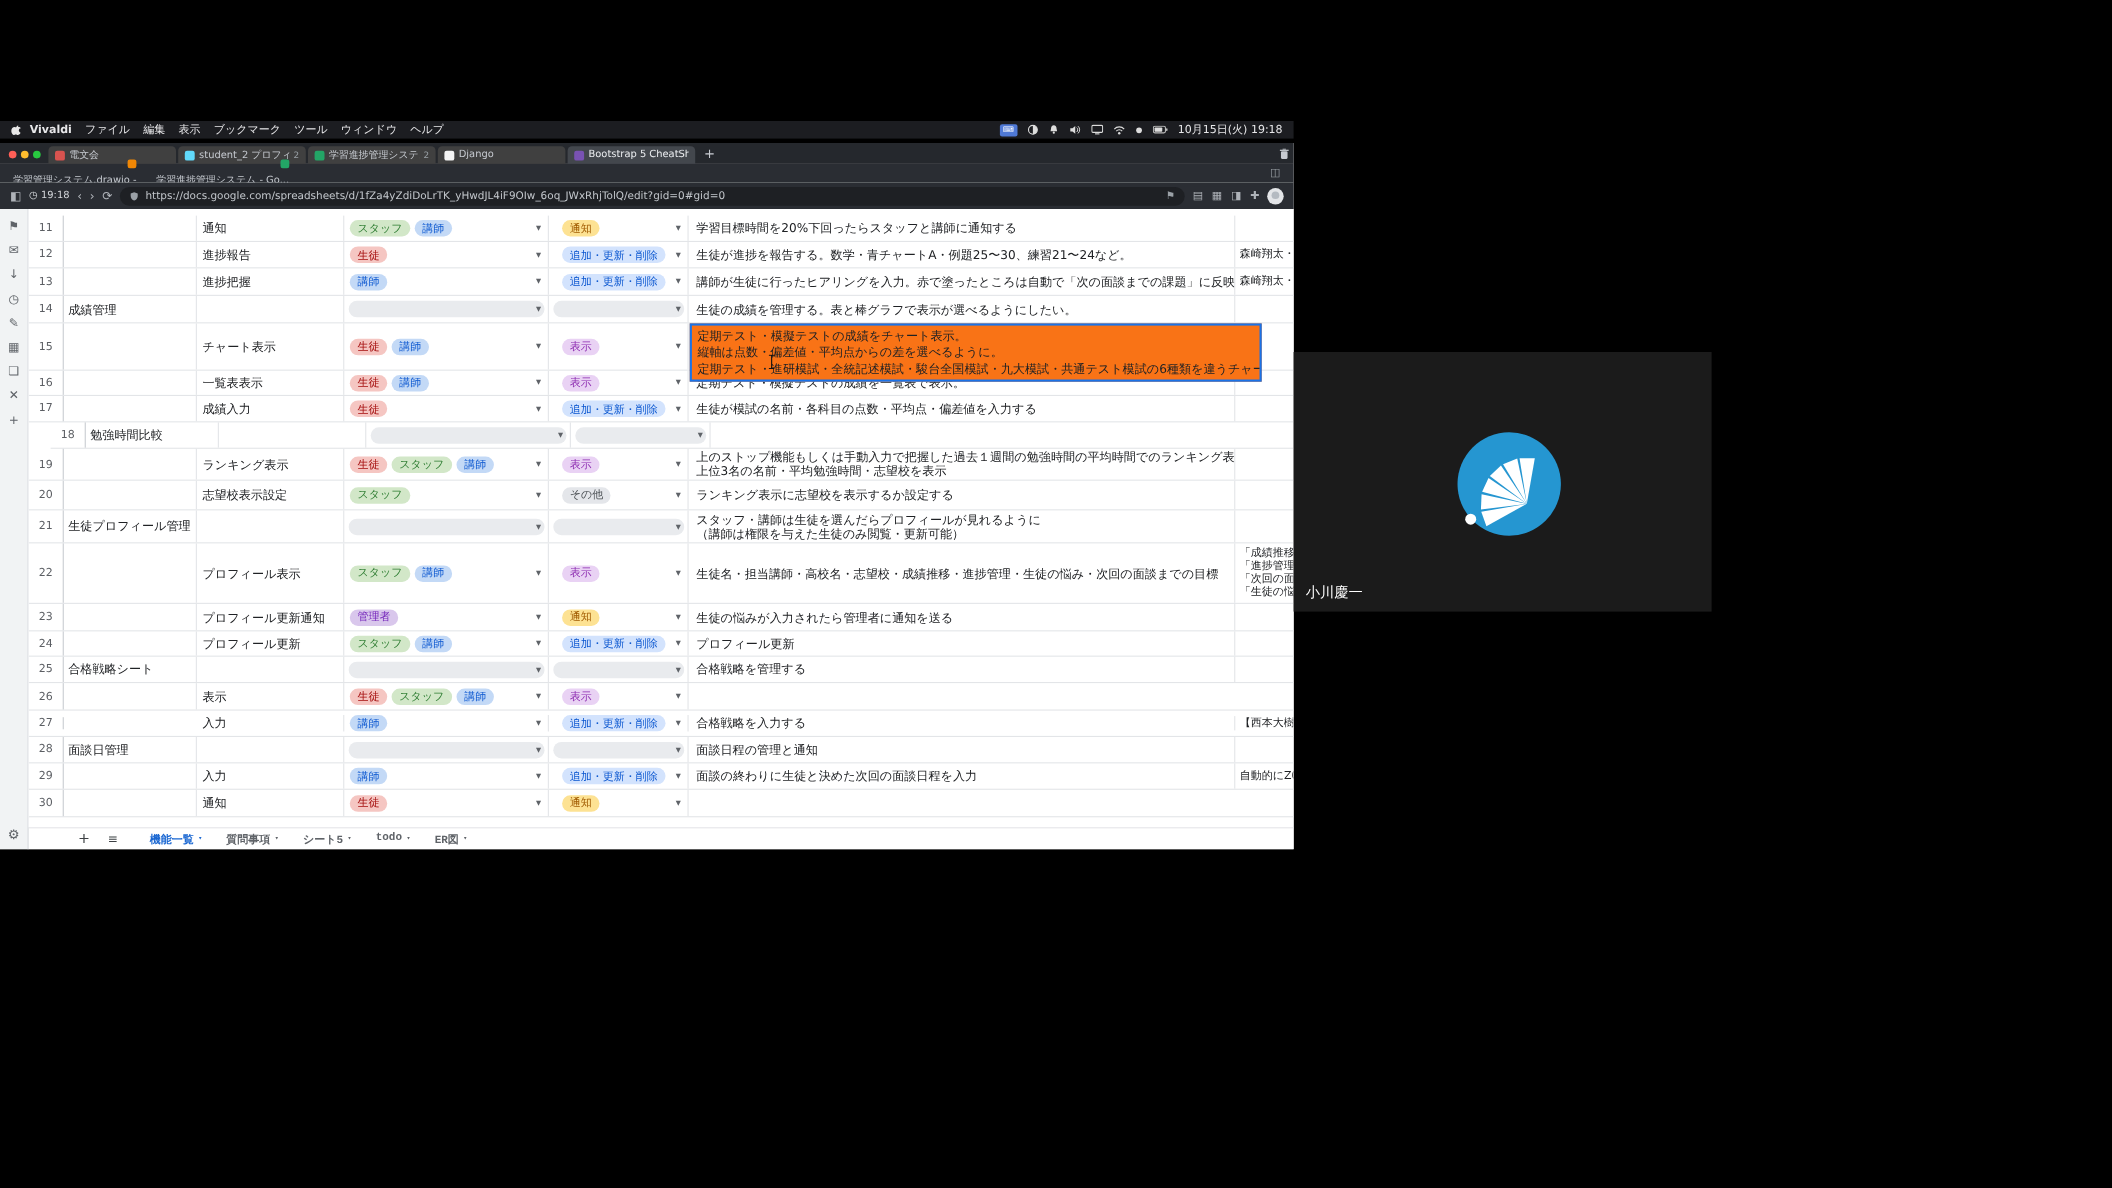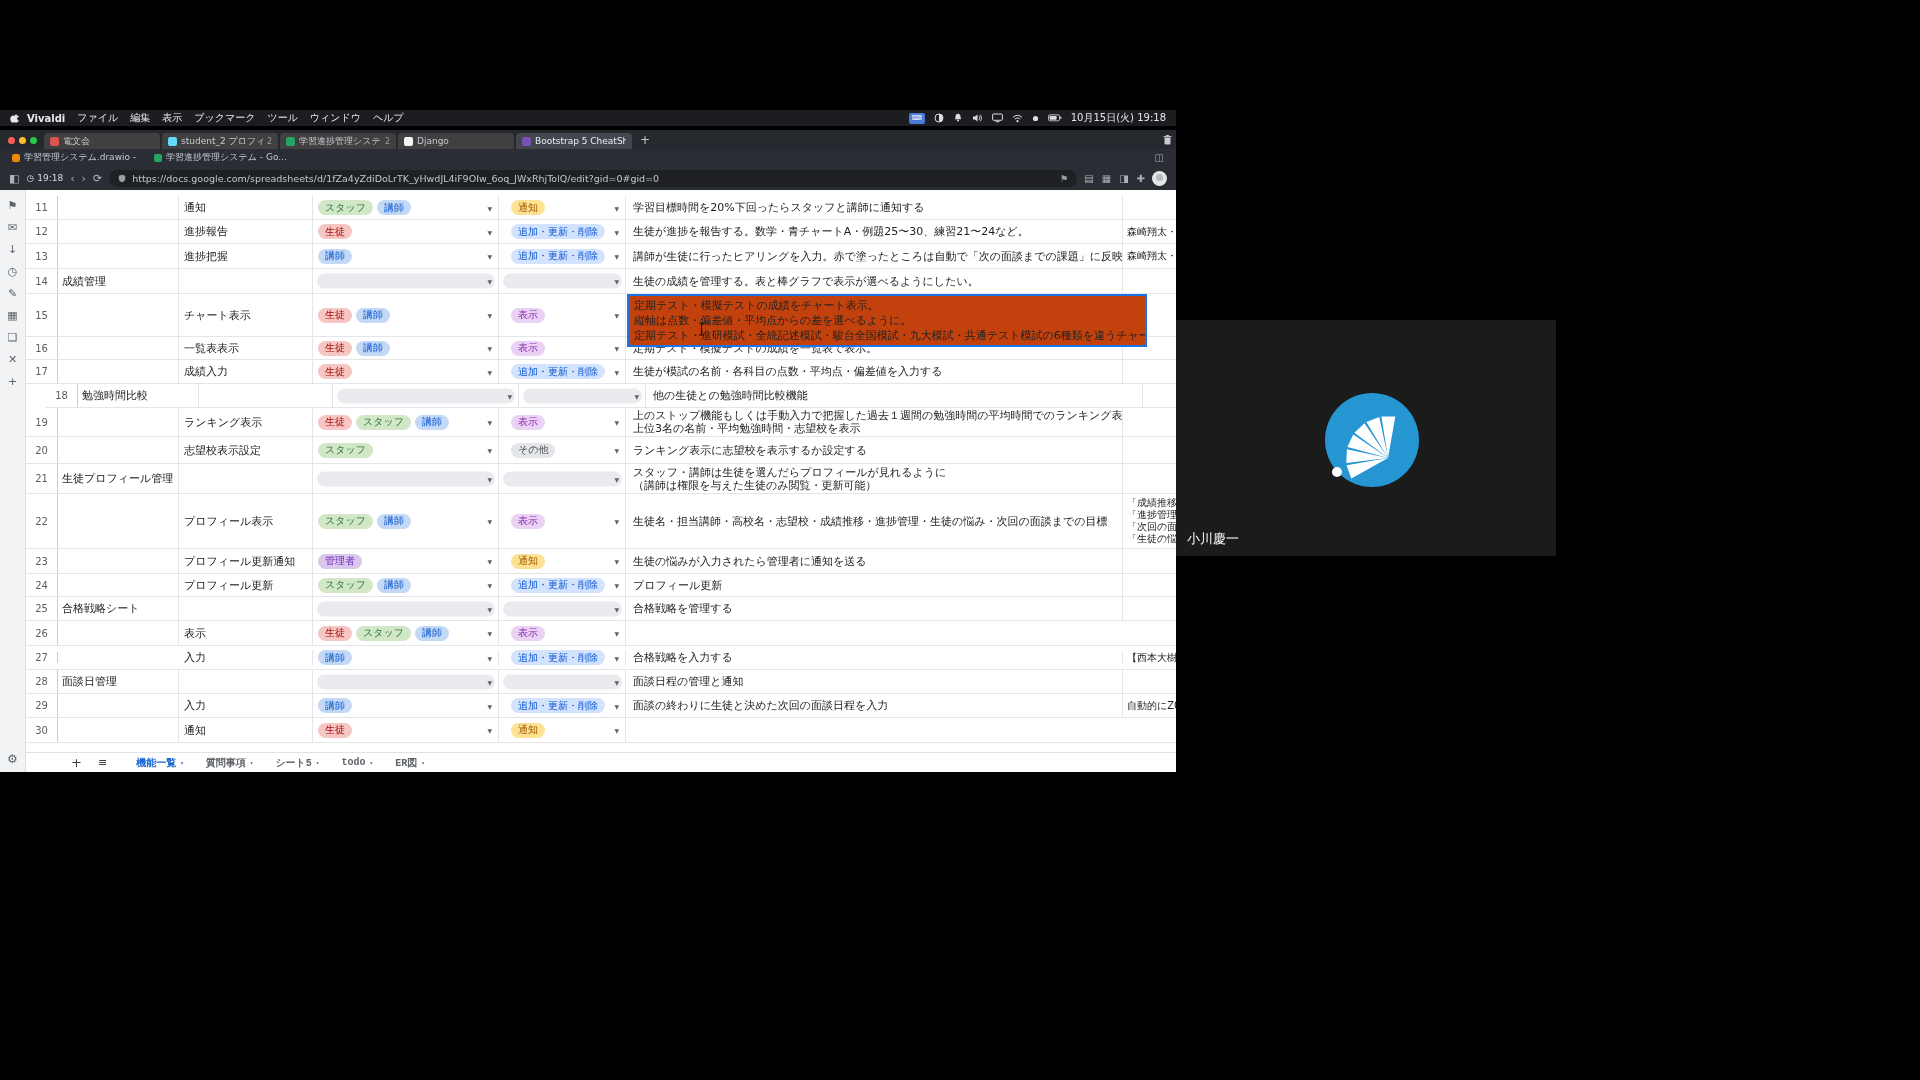--- a/index.html
+++ b/index.html
@@ -31,21 +31,21 @@
        overflow:hidden;white-space:nowrap;margin-right:2px;flex:none;}
   .tab.active{background:#43474d;color:#eceef1;}
   .favicon{width:9px;height:9px;border-radius:2px;flex:none;}
   .tab-label{overflow:hidden;text-overflow:clip;}
   .tab-badge{margin-left:auto;font-size:8px;color:#9aa0a6;}
   .newtab{color:#c6cad0;font-size:12px;margin:0 0 2px 6px;}
   .tab-right{margin-left:auto;margin-bottom:4px;display:flex;align-items:center;}
 
   .bookmarkbar{height:17px;background:#2a2d33;display:flex;align-items:center;gap:18px;
                padding:0 12px;font-size:9px;color:#c6cad0;}
-  .bm{display:flex;align-items:center;gap:4px;white-space:nowrap;}
+  .bm{display:flex;align-items:flex-end;gap:4px;white-space:nowrap;flex-direction:column;}
   .bm-ic{width:8px;height:8px;border-radius:2px;flex:none;}
   .bm-right{margin-left:auto;color:#9aa0a6;font-size:10px;}
 
   .addressbar{height:24px;background:#2a2d33;display:flex;align-items:center;gap:7px;
               padding:0 9px;color:#c0c4c9;font-size:10px;}
   .nav-ic{color:#aeb2b8;font-size:11px;line-height:1;}
   .clockchip{display:flex;align-items:center;gap:3px;font-size:9px;color:#d6d9dd;}
   .urlfield{flex:1;height:17px;background:#1e2024;border-radius:9px;display:flex;
             align-items:center;padding:0 9px;gap:6px;font-size:9.5px;color:#c3c7cc;
             overflow:hidden;white-space:nowrap;}
@@ -82,21 +82,21 @@
   .xline{line-height:12px;font-size:10px;white-space:nowrap;}
   .extra-link{}
   .chip{display:inline-flex;align-items:center;height:15px;border-radius:8px;padding:0 7px;
         font-size:10px;white-space:nowrap;max-width:100%;flex:none;}
   .dd{position:absolute;right:6px;top:50%;transform:translateY(-50%);font-size:6px;
       color:#5f6368;z-index:2;}
   .pill-empty{position:absolute;left:4px;right:3px;top:50%;transform:translateY(-50%);
               height:15px;border-radius:8px;background:#e9ebee;}
 
   
-  .cell-editor{position:absolute;left:601px;top:104px;width:520px;background:#c2410c;
+  .cell-editor{position:absolute;left:601px;top:104px;width:520px;background:#f97316;
                border:2px solid #1a73e8;box-sizing:border-box;padding:2px 5px;font-size:11px;
                line-height:15px;z-index:5;white-space:nowrap;overflow:hidden;color:#202225;}
   .ibeam{position:absolute;left:68px;top:26px;z-index:6;}
 
   
   .sheettabs{height:19px;border-top:1px solid #e0e2e5;background:#fff;display:flex;
              align-items:center;padding-left:45px;font-size:10px;color:#5f6368;flex:none;}
   .st-add{font-size:13px;color:#3c4043;margin-right:16px;}
   .st-menu{font-size:11px;color:#3c4043;margin-right:18px;}
   .stab{display:flex;align-items:center;gap:4px;padding:0 11px;height:100%;font-weight:bold;
@@ -411,23 +411,20 @@
                 <div class="cell c-a">勉強時間比較</div>
                 <div class="cell c-b"></div>
                 <div class="cell c-c">
                   <span class="pill-empty"></span>
                   <span class="dd">▼</span>
                 </div>
                 <div class="cell c-d">
                   <span class="pill-empty"></span>
                   <span class="dd">▼</span>
                 </div>
-                <div class="cell c-e">
-                  <div class="dline">他の生徒との勉強時間比較機能</div>
-                </div>
                 <div class="cell c-f"></div>
               </div>
               <div class="row" style="height: 29px;">
                 <div class="cell c-num">19</div>
                 <div class="cell c-a"></div>
                 <div class="cell c-b">ランキング表示</div>
                 <div class="cell c-c">
                   <span class="chip" style="background: rgb(245, 198, 194); color: rgb(165, 14, 14);">生徒</span>
                   <span class="chip" style="background: rgb(210, 231, 200); color: rgb(46, 125, 50);">スタッフ</span>
                   <span class="chip" style="background: rgb(195, 217, 246); color: rgb(11, 87, 208);">講師</span>

